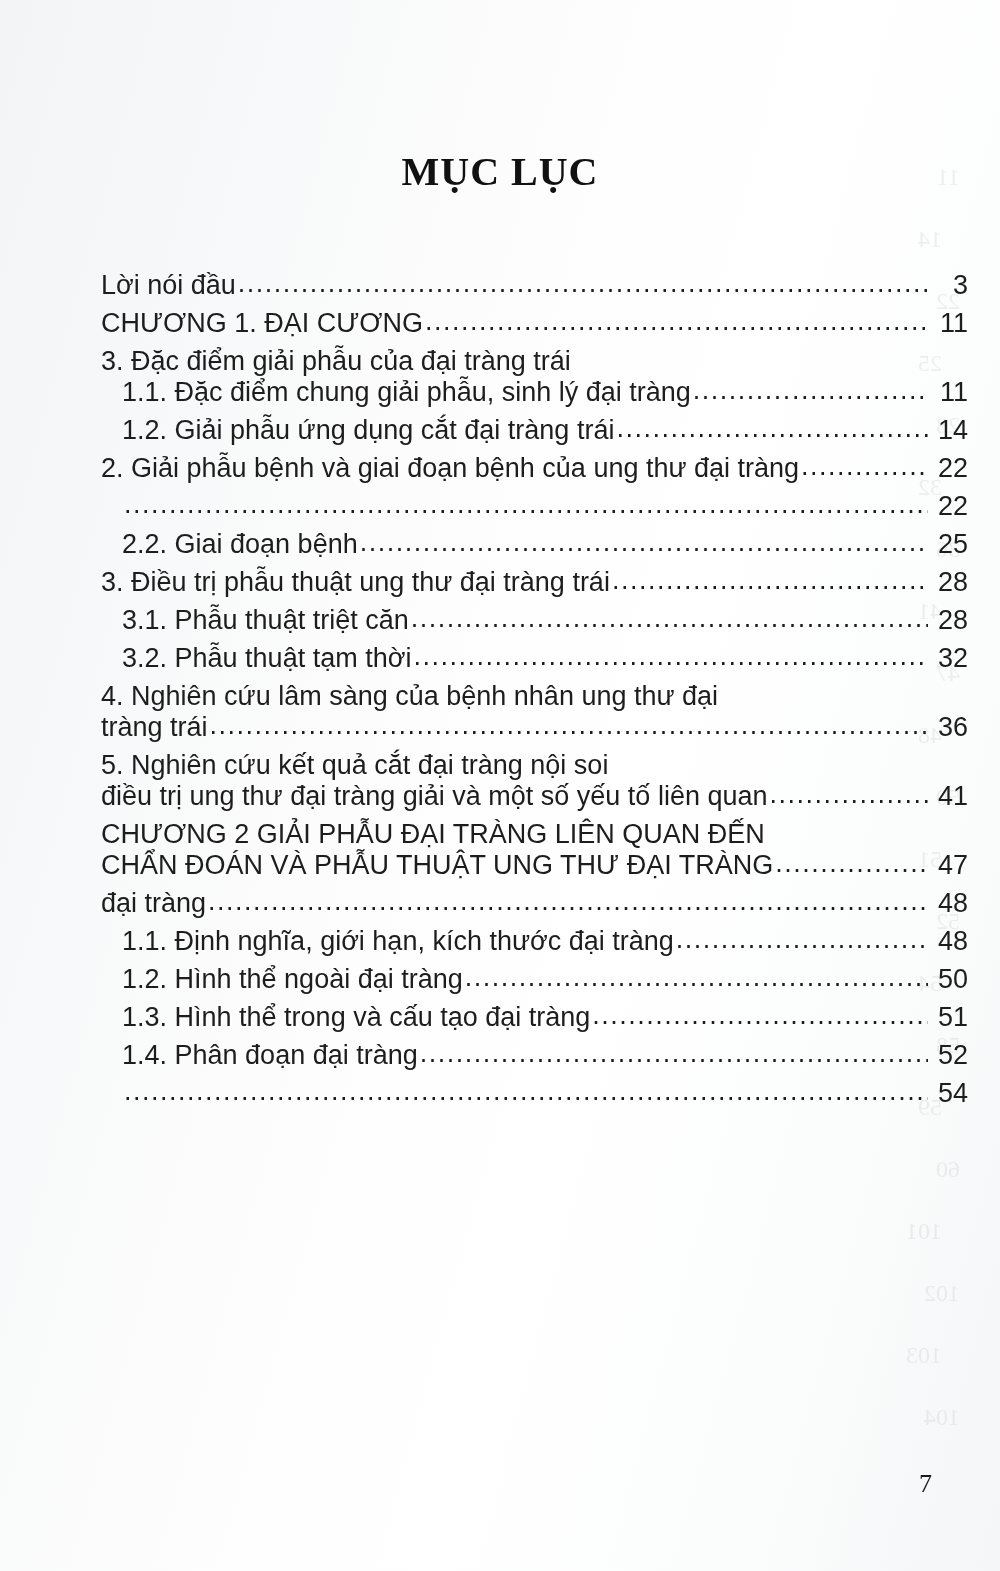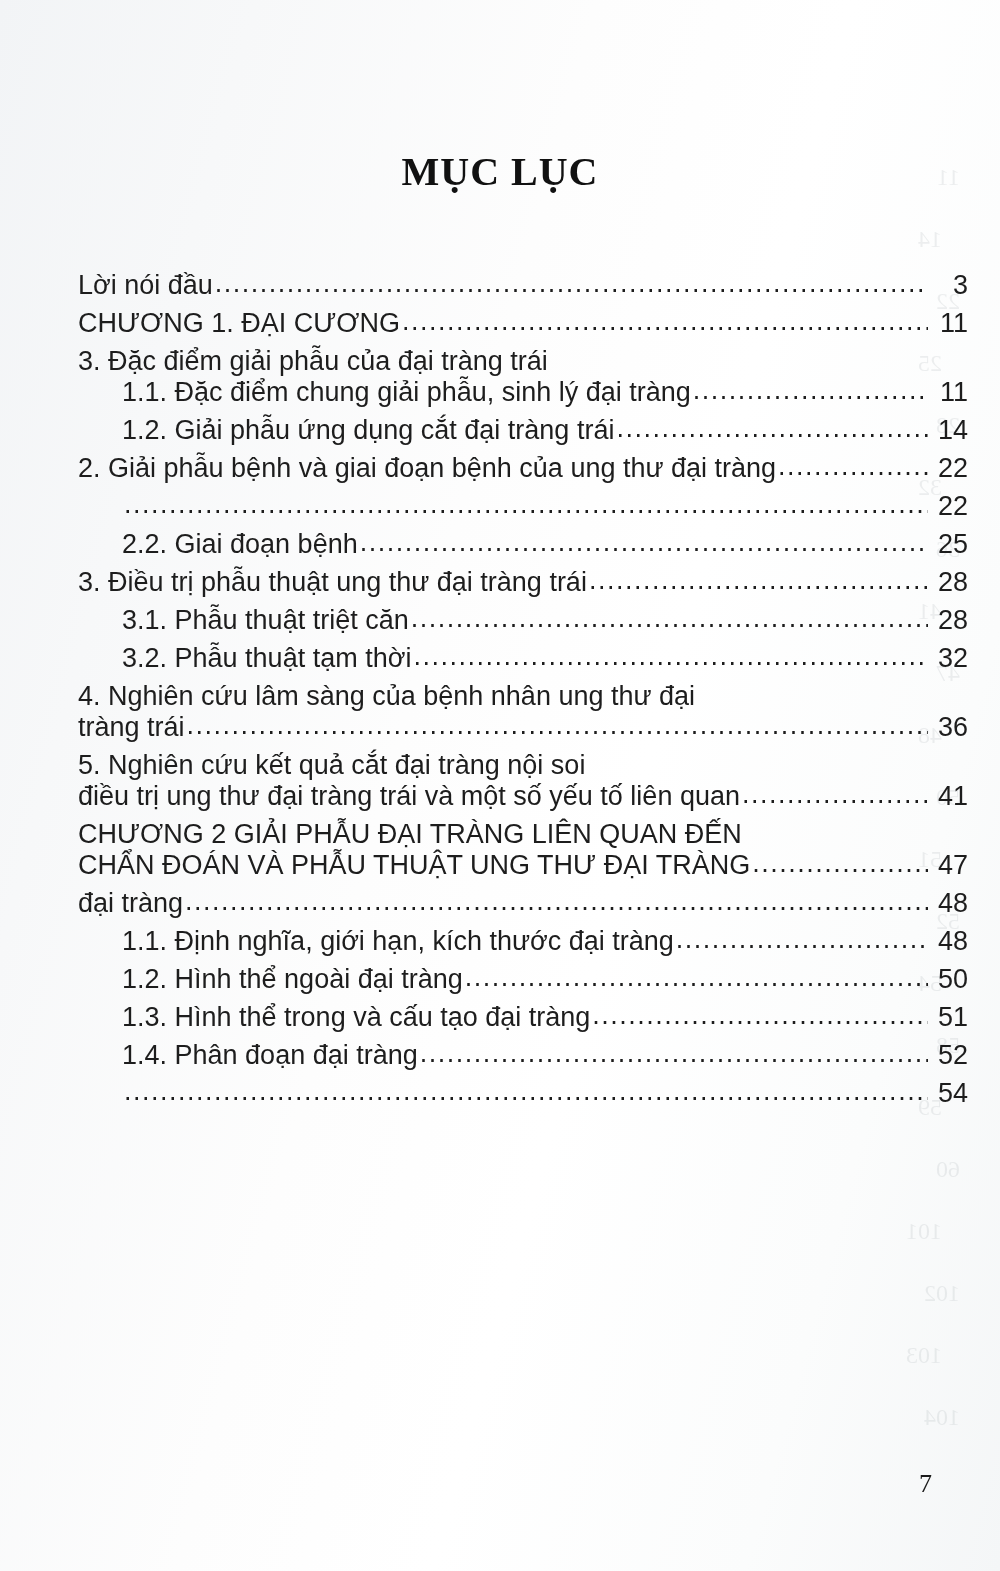--- a/index.html
+++ b/index.html
@@ -90,21 +90,21 @@
     color: #1d1d1d;
     transform: translateY(-2px);
   }
   .row .page-num {
     flex: 0 0 auto;
     text-align: right;
     min-width: 38px;
   }
 
   
-  .lvl0 { padding-left: 0; }
+  .lvl0 { padding-left: 0; margin-left: 23px; }
   .lvl1 { padding-left: 44px; }
 
   .row.tight { margin-bottom: 4px; }
 
   .folio {
     position: absolute;
     right: 68px;
     bottom: 72px;
     font-family: "Liberation Serif", serif;
     font-size: 26px;
@@ -202,21 +202,21 @@
       </div>
       <div class="row lvl0">
         <span class="label">tràng trái</span>
         <span class="dots"> ............................................................................................................................................</span>
         <span class="page-num">36</span>
       </div>
       <div class="row lvl0 noleader tight">
         <span class="label">5. Nghiên cứu kết quả cắt đại tràng nội soi</span>
       </div>
       <div class="row lvl0">
-        <span class="label">điều trị ung thư đại tràng trái và một số yếu tố liên quan</span>
+        <span class="label">điều trị ung thư đại tràng giải và một số yếu tố liên quan</span>
         <span class="dots"> ............................................................................................................................................</span>
         <span class="page-num">41</span>
       </div>
       <div class="row lvl0 noleader tight">
         <span class="label">CHƯƠNG 2  GIẢI PHẪU ĐẠI TRÀNG LIÊN QUAN ĐẾN</span>
       </div>
       <div class="row lvl0">
         <span class="label">CHẨN ĐOÁN VÀ PHẪU THUẬT UNG THƯ ĐẠI TRÀNG</span>
         <span class="dots"> ............................................................................................................................................</span>
         <span class="page-num">47</span>

